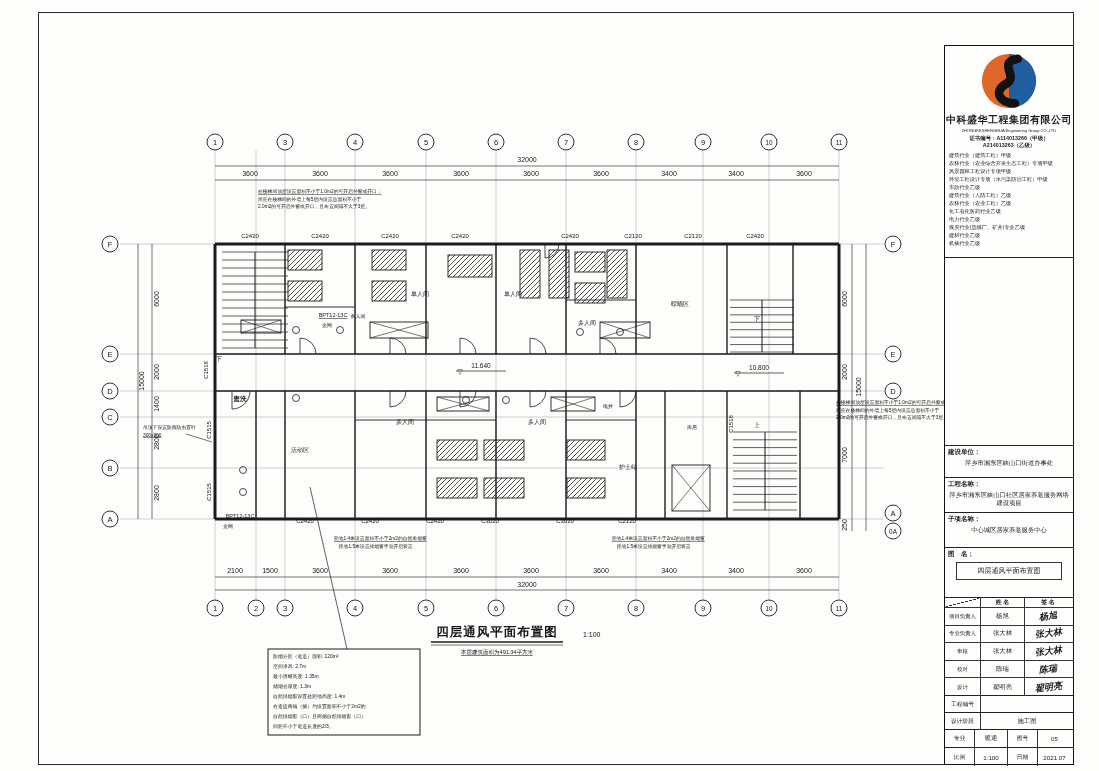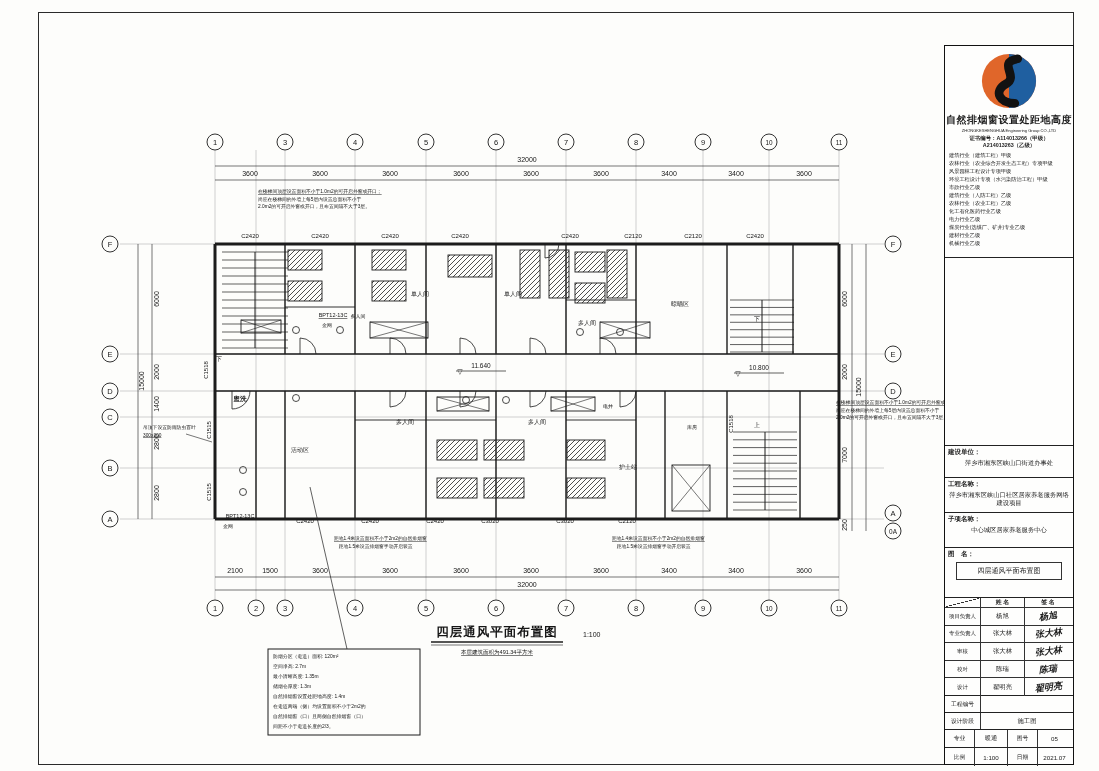--- a/index.html
+++ b/index.html
@@ -372,21 +372,21 @@
     </svg>
 
   <div class="tblock">
 
     <div class="tb tb-logo">
       <svg class="logo-svg" viewBox="0 0 60 60">
         <circle cx="30" cy="30" r="28" fill="#e0662a"></circle>
         <path d="M30 2 A28 28 0 0 1 30 58 Z" fill="#1f5fa0"></path>
         <path d="M39 7 C17 11 41 25 27 33 C13 41 21 53 36 53" stroke="#121212" stroke-width="9" fill="none" stroke-linecap="round"></path>
       </svg>
-      <div class="co-name">自然排烟窗设置处距地高度</div>
+      <div class="co-name">中科盛华工程集团有限公司</div>
       <div class="co-en">ZHONGKESHENGHUA Engineering Group CO.,LTD</div>
       <div class="cert">
         <div>证书编号：A114013266（甲级）</div>
         <div>A214013263（乙级）</div>
       </div>
       <div class="quals">
           <div>建筑行业（建筑工程）甲级</div>
           <div>农林行业（农业综合开发生态工程）专项甲级</div>
           <div>风景园林工程设计专项甲级</div>
           <div>环境工程设计专项（水污染防治工程）甲级</div>

